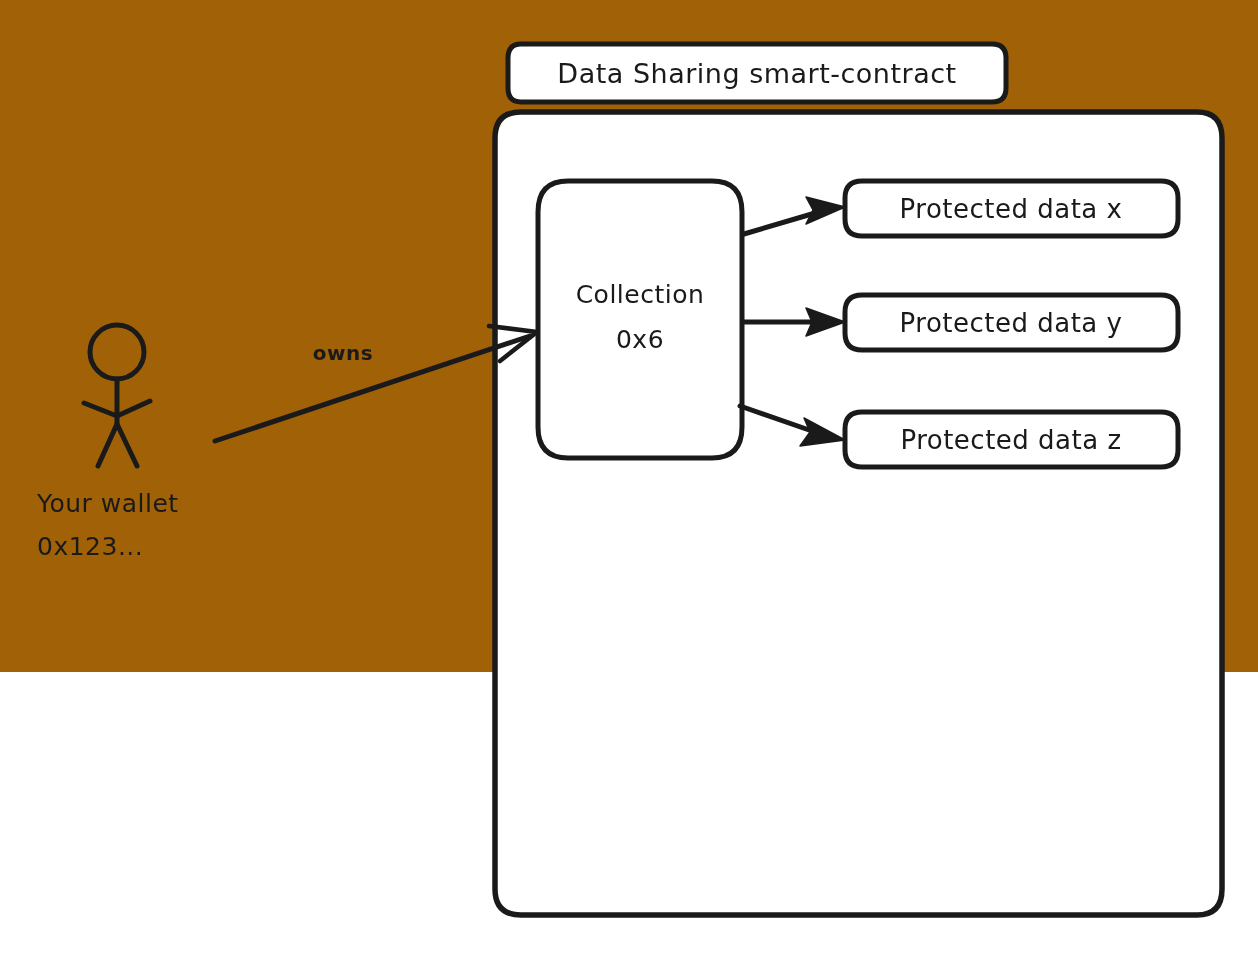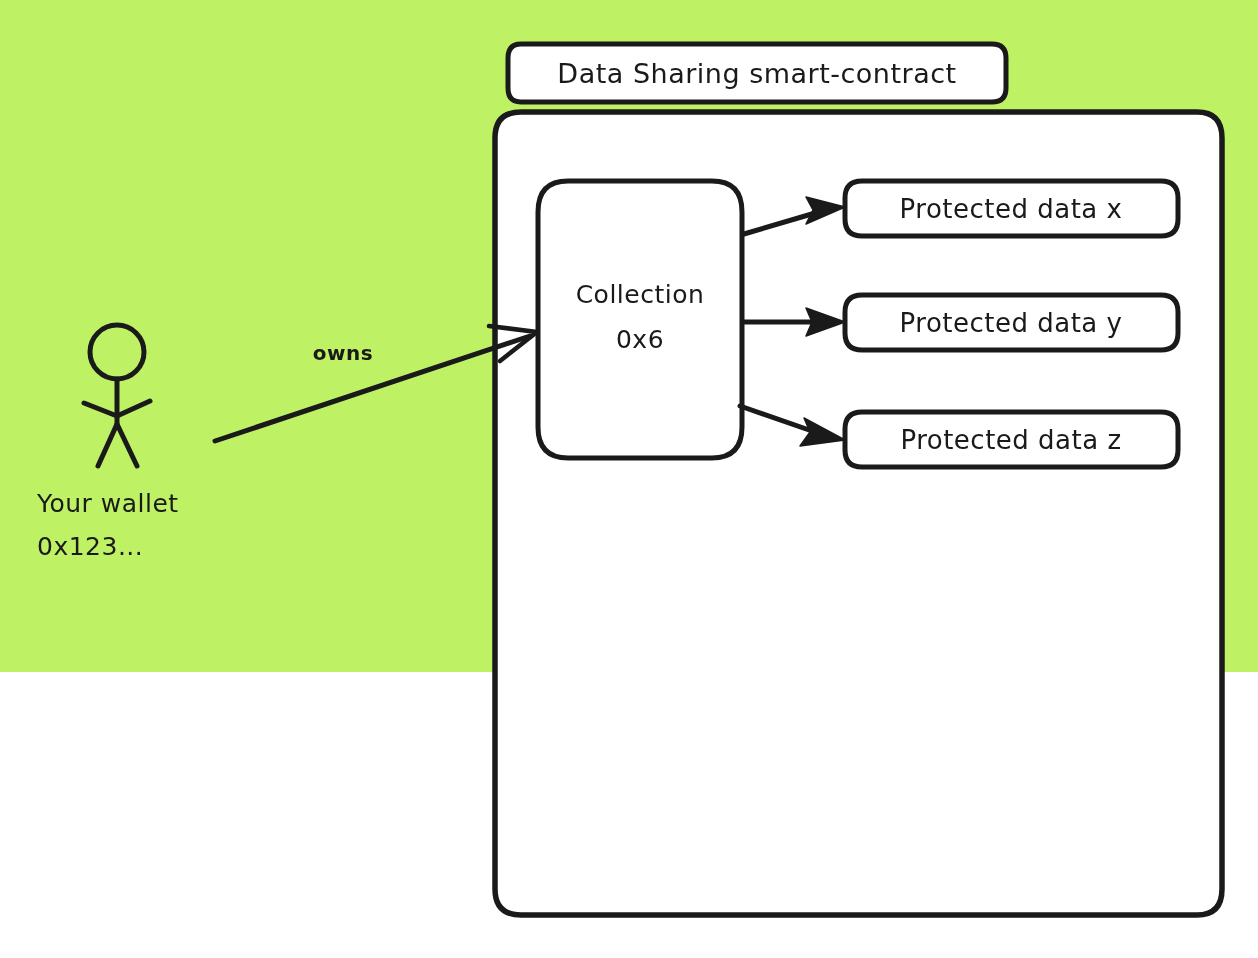--- a/index.html
+++ b/index.html
@@ -11,21 +11,21 @@
   body {
     width: 1258px;
     height: 958px;
     overflow: hidden;
     font-family: "DejaVu Sans", sans-serif;
   }
   #diagram-root {
     position: relative;
     width: 1258px;
     height: 672px;
-    background: #bef264;
+    background: #a16207;
   }
   #diagram-svg {
     position: absolute;
     top: 0;
     left: 0;
     width: 1258px;
     height: 958px;
   }
   .hand-text {
     font-family: "DejaVu Sans", "Liberation Sans", sans-serif;

